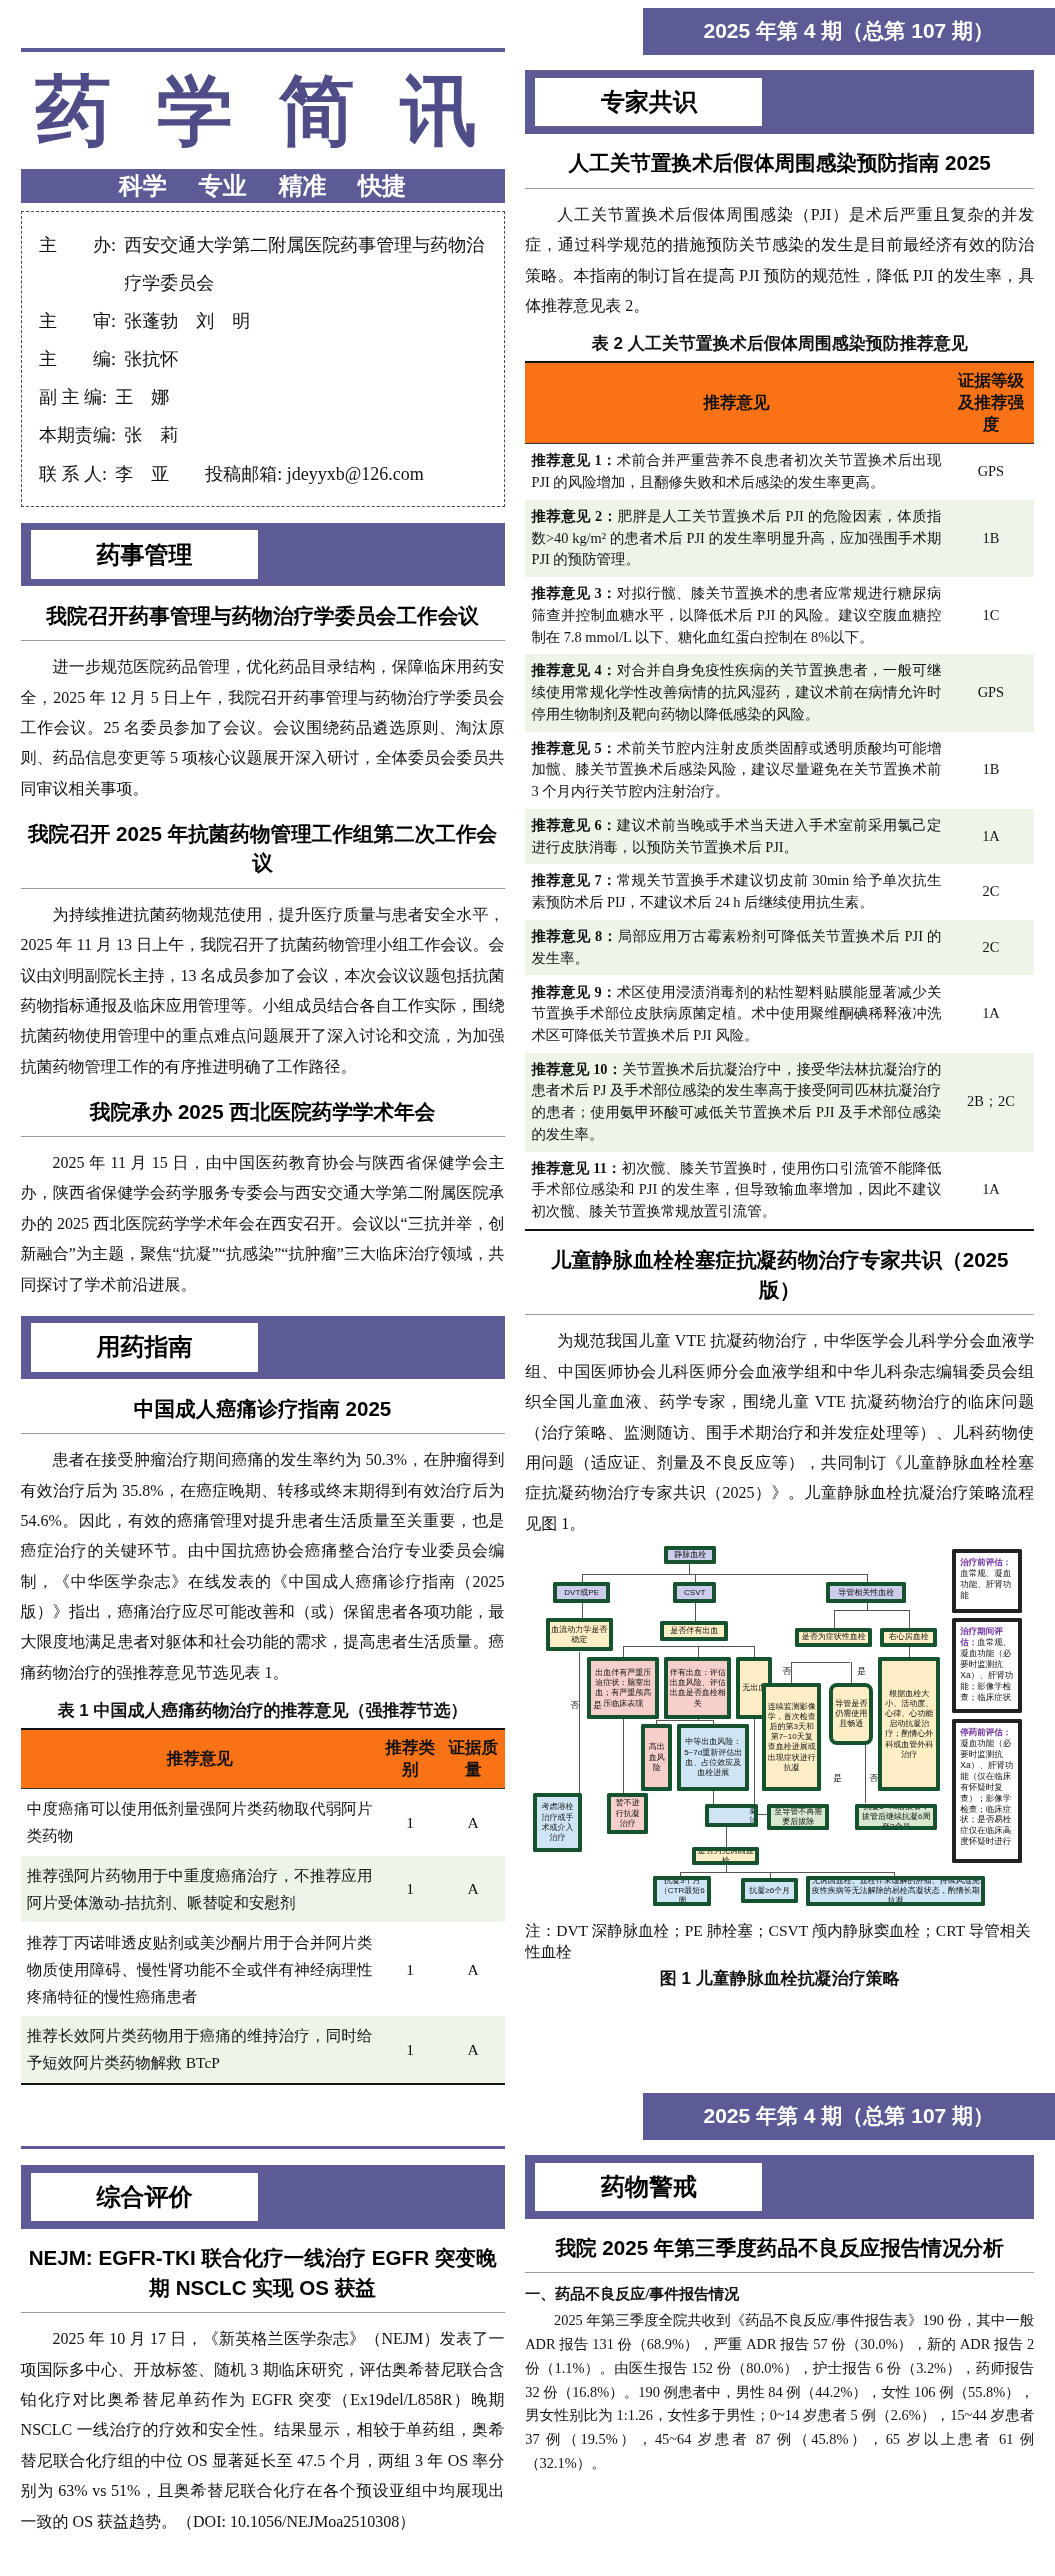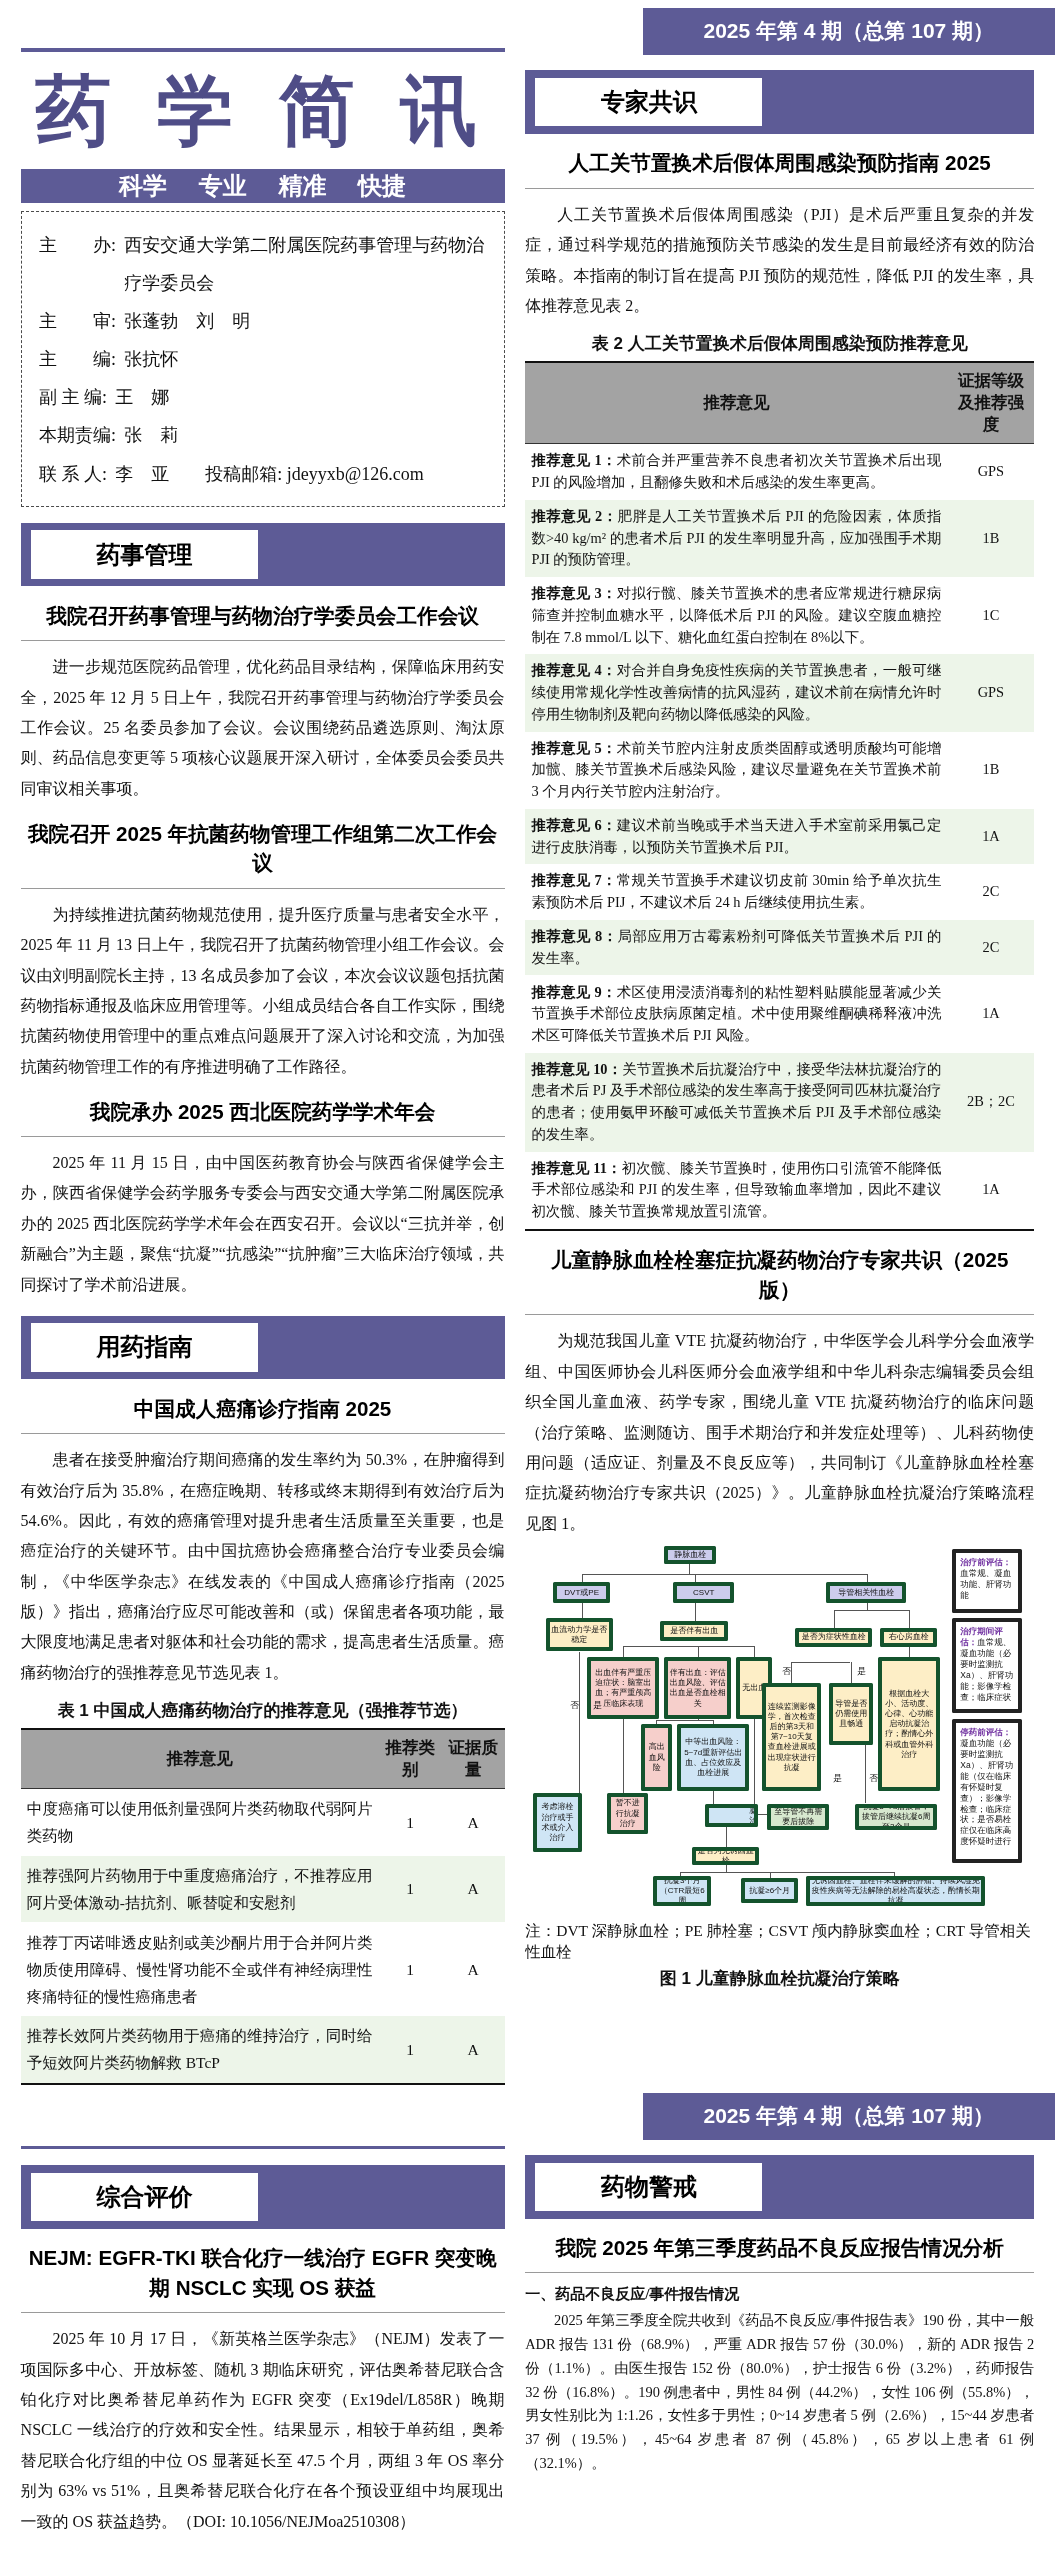--- a/index.html
+++ b/index.html
@@ -26,21 +26,21 @@
   .art-title{font-family:"Liberation Sans","DejaVu Sans",sans-serif;font-weight:700;font-size:20.6px;text-align:center;margin:14.4px 3.1px 0;line-height:1.45;color:#000;}
   .title-rule{border-bottom:1px solid #9a9a9a;margin:9.3px 0 11.3px;}
   .para{font-size:16px;line-height:1.9;text-indent:2em;text-align:justify;margin:0 0 5.2px;}
   .dense .para{font-size:14.4px;line-height:1.66;margin:0 0 4.1px;}
   .dense .art-title{font-size:20.6px;}
   h3.subhead{font-size:15.5px;font-weight:700;margin:9.3px 0 5.2px;font-family:"Liberation Serif","DejaVu Serif",serif;}
   .dense h3.subhead{font-size:15px;}
 
   .tbl-caption{font-family:"Liberation Sans","DejaVu Sans",sans-serif;font-weight:700;font-size:17px;text-align:center;margin:10.3px 0 6.2px;}
   table.tbl{width:100%;border-collapse:collapse;border-top:2.6px solid #111;border-bottom:2.6px solid #111;}
-  table.tbl th{background:#a3a3a3;font-family:"Liberation Sans","DejaVu Sans",sans-serif;font-weight:700;font-size:16.5px;padding:7.2px 4.1px;border-bottom:1.5px solid #333;text-align:center;}
+  table.tbl th{background:#f97316;font-family:"Liberation Sans","DejaVu Sans",sans-serif;font-weight:700;font-size:16.5px;padding:7.2px 4.1px;border-bottom:1.5px solid #333;text-align:center;}
   table.tbl td{padding:6.2px 6.2px;vertical-align:middle;text-align:justify;}
   table.tbl tbody tr:nth-child(even){background:#edf5e9;}
   table.t1 td{font-size:15.5px;line-height:1.75;}
   table.t1 td:nth-child(2),table.t1 td:nth-child(3){text-align:center;width:13%;}
   table.t2 td{font-size:14.4px;line-height:1.5;}
   table.t2 td:nth-child(2){text-align:center;width:17%;}
 
   .badge{margin:8.2px -20.6px 0 auto;width:412px;background:#5d5b96;color:#fff;font-family:"Liberation Sans","DejaVu Sans",sans-serif;font-weight:700;font-size:21px;text-align:center;padding:9.3px 0;}
 
   .flow{position:relative;width:498px;height:365px;margin-top:7.2px;font-family:"Liberation Sans","DejaVu Sans",sans-serif;}
@@ -246,32 +246,32 @@
         <div class="fline" style="left: 222px; top: 268px; width: 20.6px; height: 1px;"></div>
         <div class="fline" style="left: 340px; top: 198px; width: 1px; height: 59px;"></div>
         <div class="fline" style="left: 201px; top: 281px; width: 1px; height: 20.6px;"></div>
         <div class="fline" style="left: 201px; top: 319px; width: 1px; height: 6.2px;"></div>
         <div class="fline" style="left: 155px; top: 326px; width: 215px; height: 1px;"></div>
         <div class="fline" style="left: 155px; top: 326px; width: 1px; height: 4.1px;"></div>
         <div class="fline" style="left: 245px; top: 326px; width: 1px; height: 6.7px;"></div>
         <div class="fline" style="left: 369px; top: 326px; width: 1px; height: 4.1px;"></div>
         <div class="fb lav" style="left: 139px; top: 0px; width: 52px; height: 18px;">静脉血栓</div>
         <div class="fb lav" style="left: 28px; top: 36px; width: 57px; height: 20.6px;">DVT或PE</div>
-        <div class="fb lav" style="left: 148px; top: 36px; width: 61px; height: 20.6px;">CSVT</div>
+        <div class="fb lav" style="left: 148px; top: 36px; width: 43px; height: 20.6px;">CSVT</div>
         <div class="fb lav" style="left: 301px; top: 36px; width: 80px; height: 20.6px;">导管相关性血栓</div>
         <div class="fb yel" style="left: 20.6px; top: 72px; width: 67px; height: 33px;">血流动力学是否稳定</div>
         <div class="fb yel" style="left: 135px; top: 75px; width: 68px; height: 19.6px;">是否伴有出血</div>
         <div class="fb yel" style="left: 270px; top: 82px; width: 77px; height: 18.5px;">是否为症状性血栓</div>
         <div class="fb yel" style="left: 355px; top: 82px; width: 57px; height: 18.5px;">右心房血栓</div>
         <div class="fb pink" style="left: 62px; top: 111px; width: 72px; height: 62px;">出血伴有严重压迫症状：脑室出血；有严重颅高压临床表现</div>
         <div class="fb pink" style="left: 139px; top: 111px; width: 67px; height: 62px;">伴有出血：评估出血风险、评估出血是否血栓相关</div>
         <div class="fb yel" style="left: 211px; top: 111px; width: 36px; height: 62px;">无出血</div>
         <div class="fb yel" style="left: 353px; top: 111px; width: 62px; height: 134px;">根据血栓大小、活动度、心律、心功能启动抗凝治疗；酌情心外科或血管外科治疗</div>
         <div class="fb yel" style="left: 237px; top: 137px; width: 59px; height: 108px;">连续监测影像学，首次检查后的第3天和第7~10天复查血栓进展或出现症状进行抗凝</div>
-        <div class="fb yel" style="left: 304px; top: 137px; width: 44px; height: 62px;">导管是否仍需使用且畅通</div>
+        <div class="fb yel" style="left: 304px; top: 137px; width: 44px; height: 62px; border-radius: 8px;">导管是否仍需使用且畅通</div>
         <div class="fb pink" style="left: 116px; top: 178px; width: 31px; height: 67px;">高出血风险</div>
         <div class="fb blue" style="left: 152px; top: 178px; width: 72px; height: 67px;">中等出血风险：5~7d重新评估出血、占位效应及血栓进展</div>
         <div class="fb blue" style="left: 7.7px; top: 247px; width: 49px; height: 59px;">考虑溶栓治疗或手术或介入治疗</div>
         <div class="fb pink" style="left: 82px; top: 247px; width: 41px; height: 41px;">暂不进行抗凝治疗</div>
         <div class="fb blue" style="left: 180px; top: 258px; width: 41px; height: 23px; padding-left: 44px;">抗凝治疗</div>
         <div class="fb grn" style="left: 242px; top: 258px; width: 62px; height: 26px;">至导管不再需要后拔除</div>
         <div class="fb grn" style="left: 330px; top: 258px; width: 82px; height: 26px;">抗凝3~7d后拔管，拔管后继续抗凝6周至3个月</div>
         <div class="fb yel" style="left: 167px; top: 301px; width: 67px; height: 18px;">是否为无诱因血栓</div>
         <div class="fb blue" style="left: 128px; top: 330px; width: 58px; height: 30px;">抗凝3个月（CTR最短6周</div>
         <div class="fb blue" style="left: 216px; top: 332px; width: 57px; height: 25px;">抗凝≥6个月</div>

